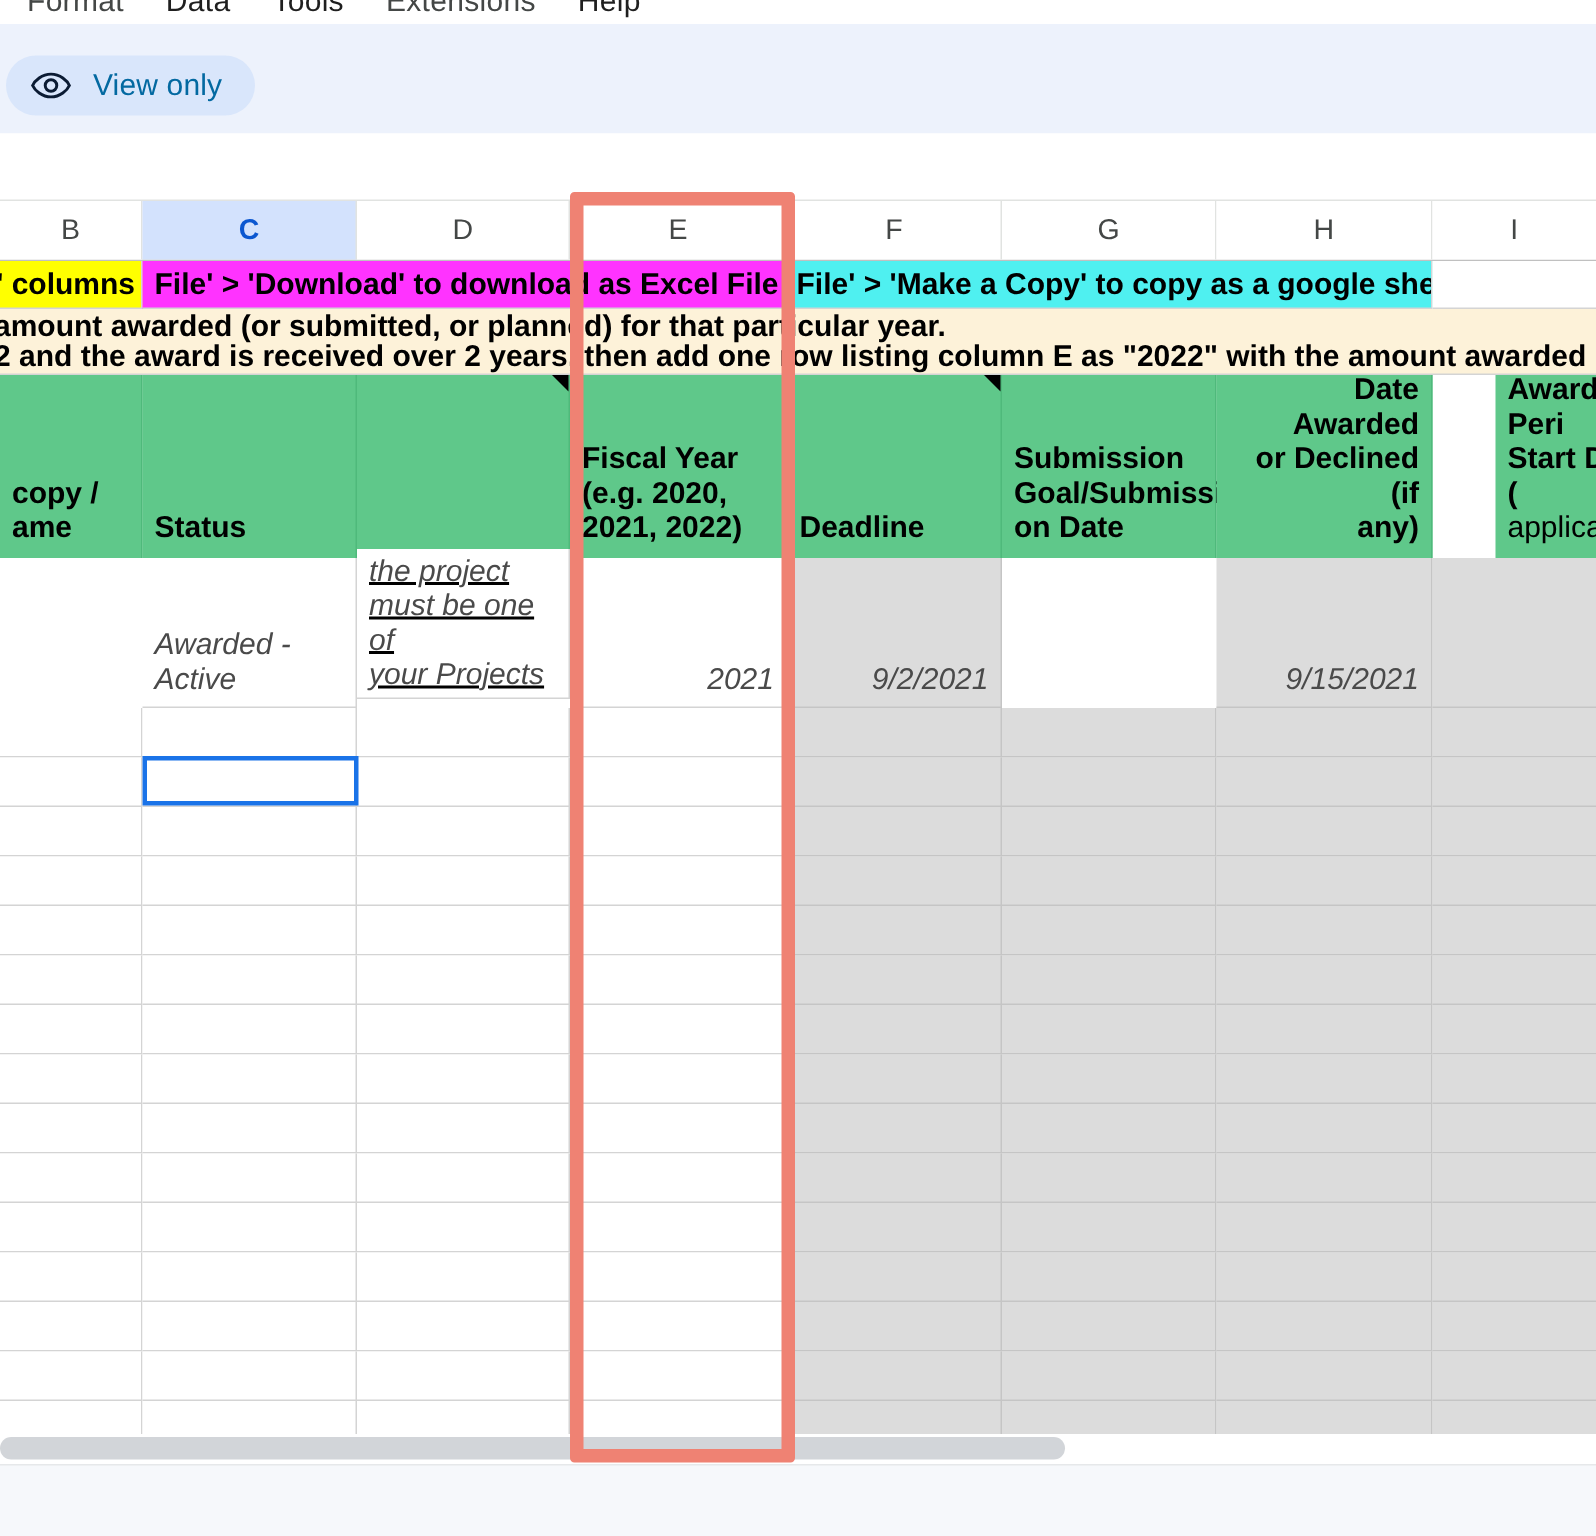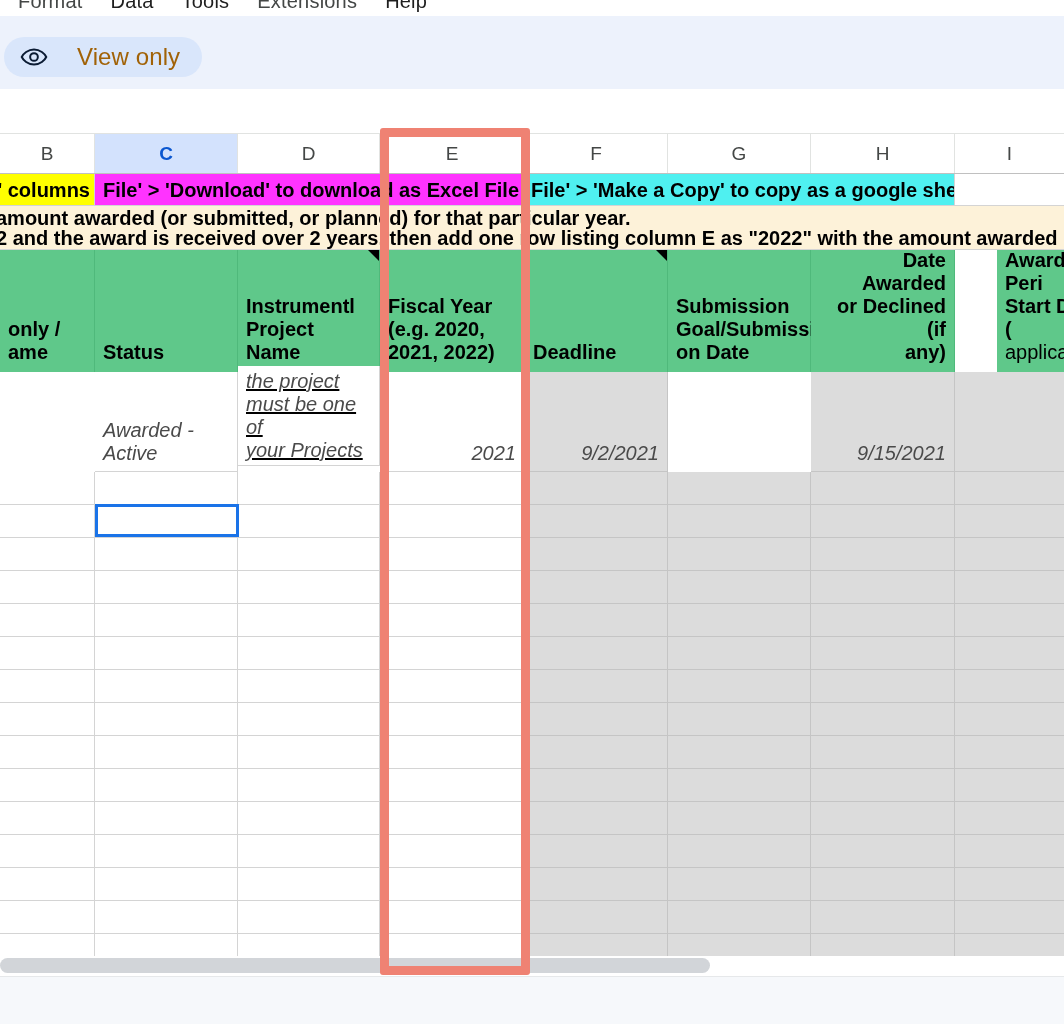--- a/index.html
+++ b/index.html
@@ -27,21 +27,21 @@
     position:absolute;left:0;top:16px;width:1064px;height:73px;
     background:#edf2fc;
   }
   .viewonly{
     position:absolute;left:4px;top:37px;
     display:flex;align-items:center;gap:14px;
     height:40px;padding:0 22px 0 16px;
     border-radius:22px;background:#d9e6fb;
   }
   .viewonly .eye{width:28px;height:28px;display:block;}
-  .viewonly .vo-label{font-size:24px;color:#a16207;font-weight:400;letter-spacing:.1px;margin-left:15px;}
+  .viewonly .vo-label{font-size:20px;color:#0369a1;font-weight:400;letter-spacing:.1px;}
 
   .gap-white{
     position:absolute;left:0;top:89px;width:1064px;height:44px;background:#ffffff;
   }
 
   
   .colhead{
     position:absolute;left:0;top:133px;width:1064px;height:41px;
     background:#ffffff;border-top:1px solid #e1e3e1;border-bottom:1px solid #c0c0c0;
     box-sizing:border-box;
@@ -188,37 +188,33 @@
 
     <div class="cream">
       <div class="line" style="position:absolute;left:-4px;top:1px;">amount awarded (or submitted, or planned) for that particular year.</div>
       <div class="line" style="position:absolute;left:-4px;top:21px;">2 and the award is received over 2 years, then add one row listing column E as "2022" with the amount awarded in 202</div>
     </div>
 
     <div class="greenband">
 
       <div class="gh" style="left:0px;width:95px;">
         <div class="ghtxt">
-          <div>only /</div>
+          <div>copy /</div>
           <div>ame</div>
         </div>
       </div>
 
       <div class="gh" style="left:95px;width:143px;">
         <div class="ghtxt">
           <div>Status</div>
         </div>
       </div>
 
       <div class="gh" style="left:238px;width:142px;">
         <span class="note-tri"></span>
-        <div class="ghtxt">
-          <div>Instrumentl</div>
-          <div>Project Name</div>
-        </div>
       </div>
 
       <div class="gh" style="left:380px;width:145px;">
         <div class="ghtxt">
           <div>Fiscal Year</div>
           <div>(e.g. 2020,</div>
           <div>2021, 2022)</div>
         </div>
       </div>
 

